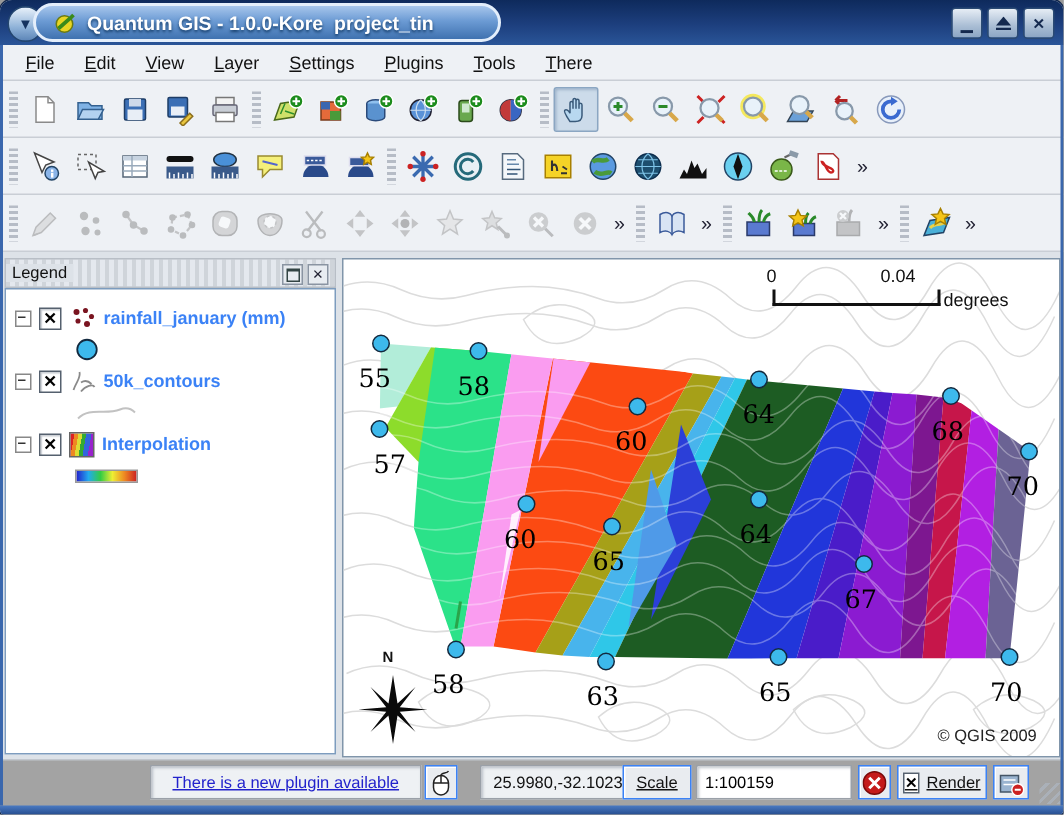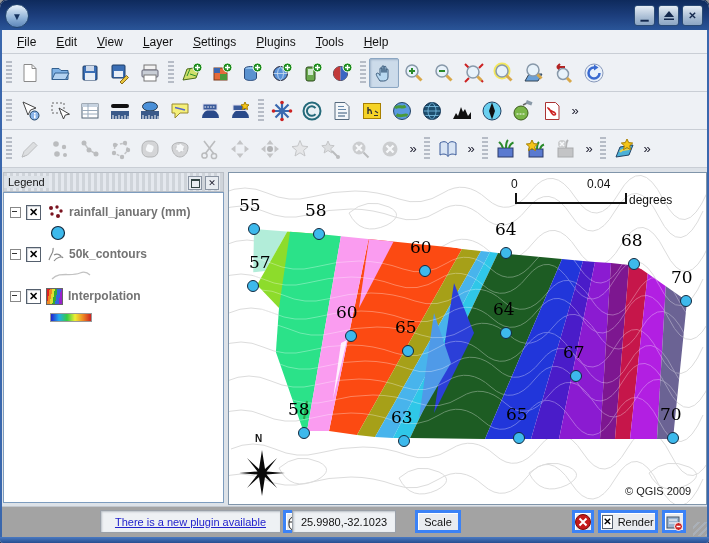--- a/index.html
+++ b/index.html
@@ -50,44 +50,44 @@
   .dock-close{right:4px;}
   .float-glyph{width:7px;height:6px;border:1px solid #344;border-top-width:2px;}
   .legend-body{position:absolute;top:20px;left:0;right:0;bottom:0;background:#fff;
     border:1px solid #7d9cbe;box-sizing:border-box;padding:8px 0 0 6px;}
   .lg-row{display:flex;align-items:center;height:22px;gap:5px;}
   .lg-child{height:20px;padding-left:40px;display:flex;align-items:center;}
   .expander{width:9px;height:9px;border:1px solid #888;background:#fff;position:relative;flex:0 0 auto;}
   .expander::after{content:"";position:absolute;left:1px;top:3px;width:5px;height:1px;background:#333;}
   .lg-check{width:13px;height:13px;border:1px solid #55606e;background:#fff;box-shadow:inset 1px 1px 1px #c8ccd2;
     display:flex;align-items:center;justify-content:center;font-size:11px;font-weight:bold;color:#000;flex:0 0 auto;}
-  .lg-label{font-size:12px;font-weight:bold;color:#737373;white-space:nowrap;}
+  .lg-label{font-size:12px;font-weight:bold;color:#3b82f6;white-space:nowrap;}
   .interp-swatch{width:15px;height:15px;border:1px solid #666;
     background:linear-gradient(100deg,#d22 0 15%,#e82 15% 30%,#dd3 30% 45%,#3a3 45% 60%,#36d 60% 80%,#92c 80%);}
   .grad-bar{width:40px;height:7px;border:1px solid #999;
     background:linear-gradient(90deg,#2222cc,#22aaee,#33cc44,#eeee33,#ee8822,#cc2222);}
   
   .map{position:absolute;left:228px;top:4px;width:477px;height:331px;background:#fff;
     border:1px solid #8095aa;box-sizing:content-box;overflow:hidden;}
   .map svg.base{position:absolute;left:0;top:0;}
-  .plabel{position:absolute;font-family:"DejaVu Serif",serif;font-size:17px;color:#000;line-height:1;}
+  .plabel{position:absolute;font-family:"DejaVu Serif",serif;font-size:17px;color:#000;line-height:1;margin-top:48px;}
   .pdot{position:absolute;width:12px;height:12px;border-radius:50%;background:#3db9ec;
     border:1.5px solid #13293e;transform:translate(-50%,-50%);box-sizing:border-box;}
   .scalebar{position:absolute;left:286px;top:20px;width:108px;height:9px;
     border-left:2px solid #111;border-right:2px solid #111;border-bottom:2px solid #111;}
   .sb-txt{position:absolute;font-size:12px;color:#111;line-height:1;}
   .copyright{position:absolute;left:396px;top:312px;font-size:11px;font-weight:normal;color:#222;}
   .north-n{position:absolute;left:26px;top:260px;font-size:10px;font-weight:bold;color:#111;}
   
   .statusbar{position:absolute;left:0;top:506px;width:709px;height:31px;background:#a3a3a3;
     border-top:1px solid #c2c7ce;}
   .sunken{position:absolute;top:3px;height:23px;border:1px solid #9aa0a8;box-shadow:inset 1px 1px 2px #b9bfc7;
     background:#eef1f4;display:flex;align-items:center;justify-content:center;font-size:11px;color:#111;box-sizing:border-box;}
-  .raised{position:absolute;top:3px;height:23px;border:3px solid #3b82f6;box-shadow:1px 1px 0 #fff inset;
-    background:#e9ecf0;display:flex;align-items:center;justify-content:center;font-size:11px;color:#111;box-sizing:border-box;}
+  .raised{position:absolute;top:3px;height:23px;border:1px solid #3b82f6;box-shadow:1px 1px 0 #fff inset;
+    background:#e9ecf0;display:flex;align-items:center;justify-content:center;font-size:11px;color:#111;box-sizing:border-box;text-decoration:underline;}
   .plugin-link{color:#2222cc;text-decoration:underline;white-space:nowrap;}
   .scale-input{position:absolute;left:464px;top:3px;width:104px;height:23px;border:1px solid #9aa0a8;
     box-shadow:inset 1px 1px 2px #c2c7cd;background:#fff;font-size:11px;padding:0 5px;box-sizing:border-box;
     font-family:"Liberation Sans",sans-serif;}
   .render-check{width:12px;height:12px;border:1px solid #55606e;background:#fff;margin:0 5px 0 4px;
     display:flex;align-items:center;justify-content:center;font-size:10px;font-weight:bold;color:#000;}
   .grip{position:absolute;right:2px;bottom:2px;width:14px;height:14px;
     background:repeating-linear-gradient(135deg,transparent 0 3px,#aab0b8 3px 5px);}
   .bottomframe{position:absolute;left:0;top:537px;width:709px;height:6px;
     background:linear-gradient(180deg,#4a7ac2,#274e90);}
@@ -95,20 +95,27 @@
 </style>
 </head>
 <body>
 
 <div class="window">
 
   <div class="titlebar">
     <div class="winmenu-btn">
       <span>▼</span>
     </div>
+    <div class="title-pill">
+      <svg width="15" height="15" viewBox="0 0 15 15">
+        <circle cx="7" cy="8" r="5.5" fill="#e8d523" stroke="#6a7a12"></circle>
+        <path d="M3 11 L11 4 L13 2" stroke="#3a8a1a" stroke-width="2.5" fill="none"></path>
+      </svg>
+      <span class="title-text">Quantum GIS - 1.0.0-Kore  project_tin</span>
+    </div>
     <div class="win-btns">
       <div class="win-btn">
           <span>▁</span>
         </div>
       <div class="win-btn">
         <svg width="10" height="9" viewBox="0 0 10 9">
             <path d="M5 0 L10 6 H0 Z" fill="#14294e"></path>
             <rect x="0" y="7.5" width="10" height="1.5" fill="#14294e"></rect>
           </svg>
       </div>
@@ -119,21 +126,21 @@
   </div>
 
   <div class="menubar">
     <span class="menu-item">File</span>
     <span class="menu-item">Edit</span>
     <span class="menu-item">View</span>
     <span class="menu-item">Layer</span>
     <span class="menu-item">Settings</span>
     <span class="menu-item">Plugins</span>
     <span class="menu-item">Tools</span>
-    <span class="menu-item">Help</span>
+    <span class="menu-item">There</span>
   </div>
 
   <div class="toolbar" style="top:54px;">
     <div class="handle"></div>
     <div class="tb">
         <svg width="22" height="22">
           <path d="M5 2.5h8l4 4v13H5z" fill="#fff" stroke="#8a8a8a"></path>
           <path d="M13 2.5v4h4" fill="none" stroke="#8a8a8a"></path>
         </svg>
       </div>
@@ -703,26 +710,27 @@
     <div class="sunken" style="left:100px;width:181px;">
       <span class="plugin-link">There is a new plugin available</span>
     </div>
     <div class="raised" style="left:283px;width:22px;">
       <svg width="16" height="18">
           <rect x="3" y="4" width="10" height="13" rx="5" fill="#fff" stroke="#222"></rect>
           <path d="M8 4v5M3 9h10" stroke="#222" fill="none"></path>
           <path d="M8 4C8 1.5 12 3 13 1" stroke="#222" fill="none"></path>
         </svg>
     </div>
-    <div class="sunken" style="left:292px;width:104px;">
+    <div class="sunken" style="left:320px;width:104px;">
       <span>25.9980,-32.1023</span>
     </div>
     <div class="raised" style="left:415px;width:46px;">
       <span>Scale</span>
     </div>
+    <input class="scale-input" value="1:100159" style="">
     <div class="raised" style="left:572px;width:22px;">
       <svg width="16" height="16">
           <circle cx="8" cy="8" r="7.5" fill="#c41a1a" stroke="#7a0a0a"></circle>
           <path d="M4.5 4.5l7 7M11.5 4.5l-7 7" stroke="#fff" stroke-width="2"></path>
         </svg>
     </div>
     <div class="raised" style="left:598px;width:60px;">
       <span class="render-check">✕</span>
       <span style="margin-right:4px;">Render</span>
     </div>

